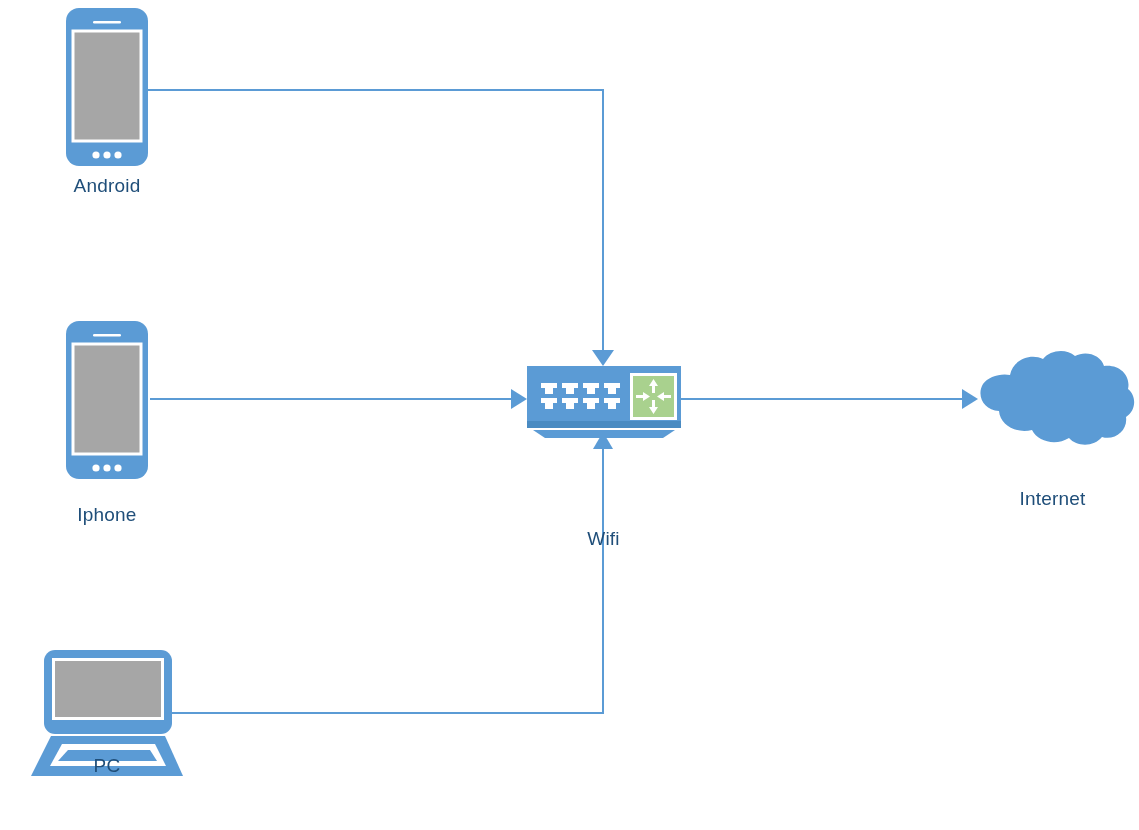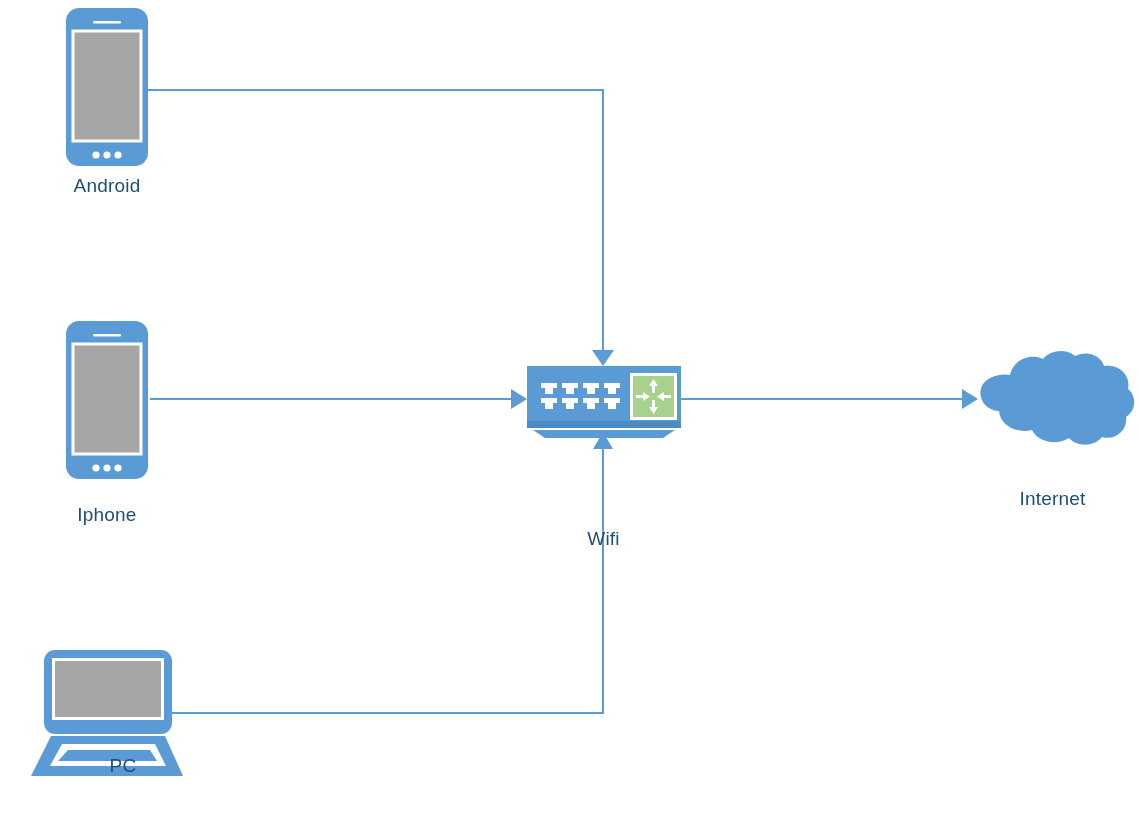--- a/index.html
+++ b/index.html
@@ -32,21 +32,21 @@
     font-family: "Liberation Sans", "DejaVu Sans", sans-serif;
     text-align: center;
     white-space: nowrap;
     line-height: 1;
     letter-spacing: 0.2px;
   }
   .label-android { left: 0px;   top: 176px; width: 214px; }
   .label-iphone  { left: 0px;   top: 505px; width: 214px; }
   .label-wifi    { left: 497px; top: 489px; width: 213px; margin-top: 40px; }
   .label-internet{ left: 946px; top: 489px; width: 213px; }
-  .label-pc      { left: 0px;   top: 756px; width: 214px; padding-left: 16px; }
+  .label-pc      { left: 0px;   top: 756px; width: 214px; }
 </style>
 </head>
 <body>
 
 <div id="canvas">
 
   <svg id="diagram-svg" viewBox="0 0 1139 830" xmlns="http://www.w3.org/2000/svg">
 
     <g>
 

